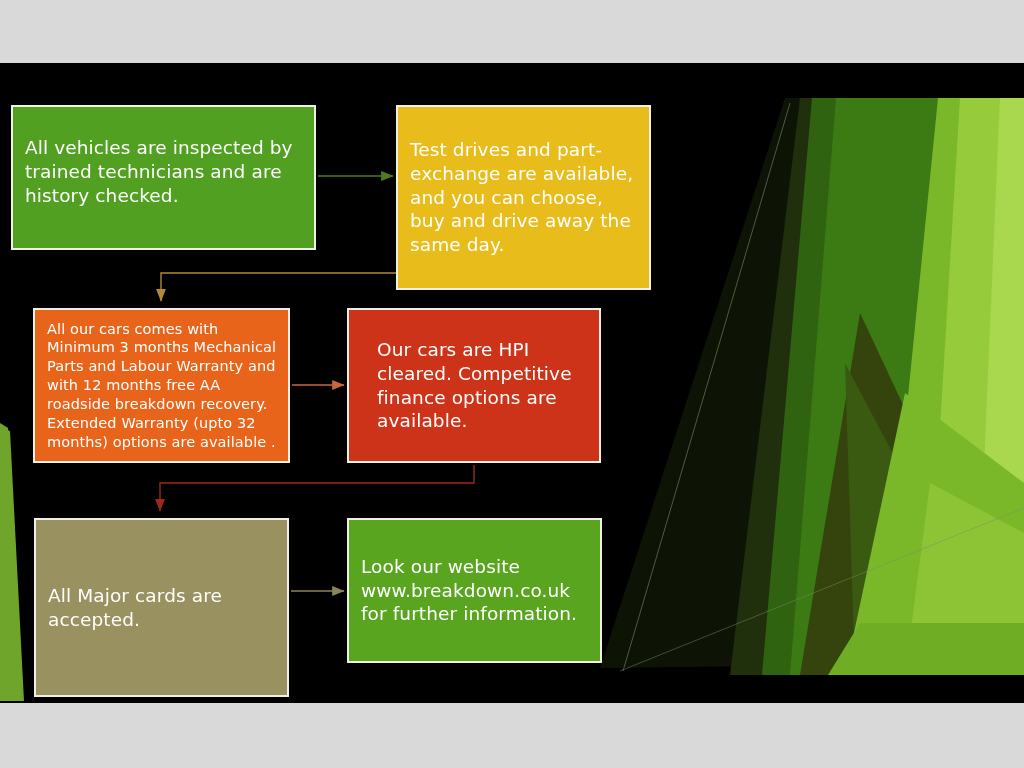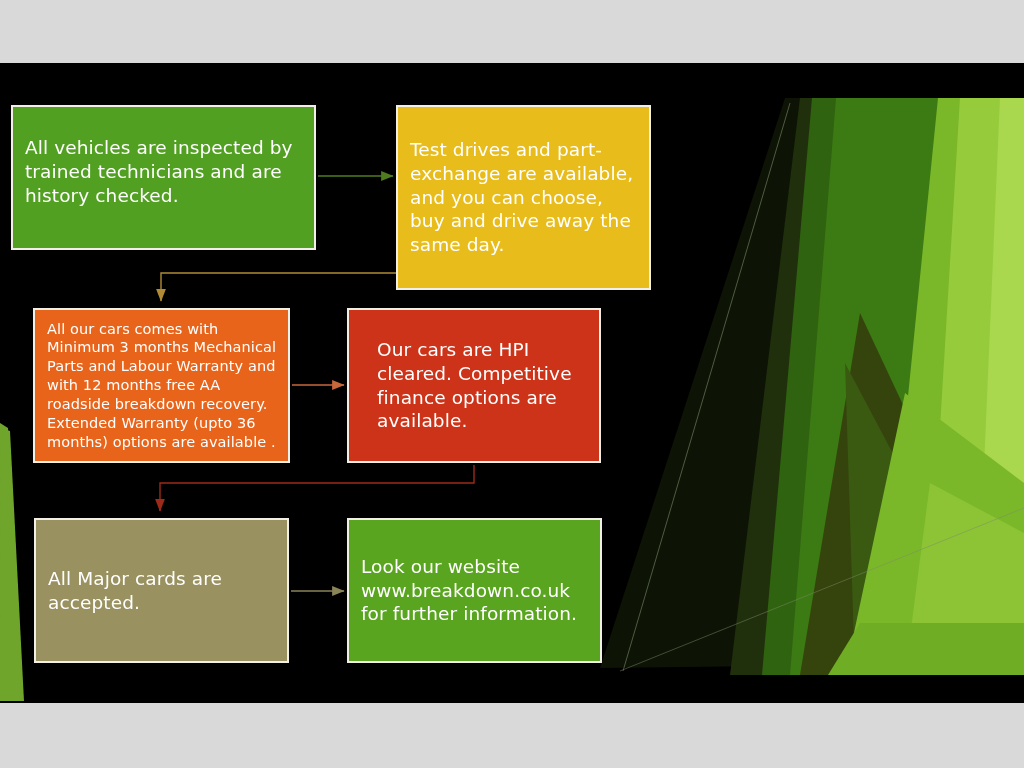--- a/index.html
+++ b/index.html
@@ -83,21 +83,21 @@
   }
   #box-hpi {
     left: 347px; top: 245px;
     width: 254px; height: 155px;
     background: #cd3318;
     font-size: 18.5px;
     padding: 0 10px 0 28px;
   }
   #box-cards {
     left: 34px; top: 455px;
-    width: 255px; height: 145px;
+    width: 255px; height: 179px;
     background: #99915f;
     font-size: 18.5px;
     padding: 0 10px 0 12px;
   }
   #box-website {
     left: 347px; top: 455px;
     width: 255px; height: 145px;
     background: #5aa520;
     font-size: 18.5px;
     padding: 0 10px 0 12px;
@@ -173,21 +173,21 @@
 
     <div class="flow-box" id="box-inspected">
       <span class="box-text">All vehicles are inspected by trained technicians and are history checked.</span>
     </div>
 
     <div class="flow-box" id="box-testdrive">
       <span class="box-text">Test drives and part-exchange are available, and you can choose, buy and drive away the same day.</span>
     </div>
 
     <div class="flow-box" id="box-warranty">
-      <span class="box-text">All our cars comes with Minimum 3 months Mechanical Parts and Labour Warranty and with 12 months free AA roadside breakdown recovery. Extended Warranty (upto 36 months) options are available .</span>
+      <span class="box-text">All our cars comes with Minimum 3 months Mechanical Parts and Labour Warranty and with 12 months free AA roadside breakdown recovery. Extended Warranty (upto 32 months) options are available .</span>
     </div>
 
     <div class="flow-box" id="box-hpi">
       <span class="box-text">Our cars are HPI cleared. Competitive finance options are available.</span>
     </div>
 
     <div class="flow-box" id="box-cards">
       <span class="box-text">All Major cards are accepted.</span>
     </div>
 

